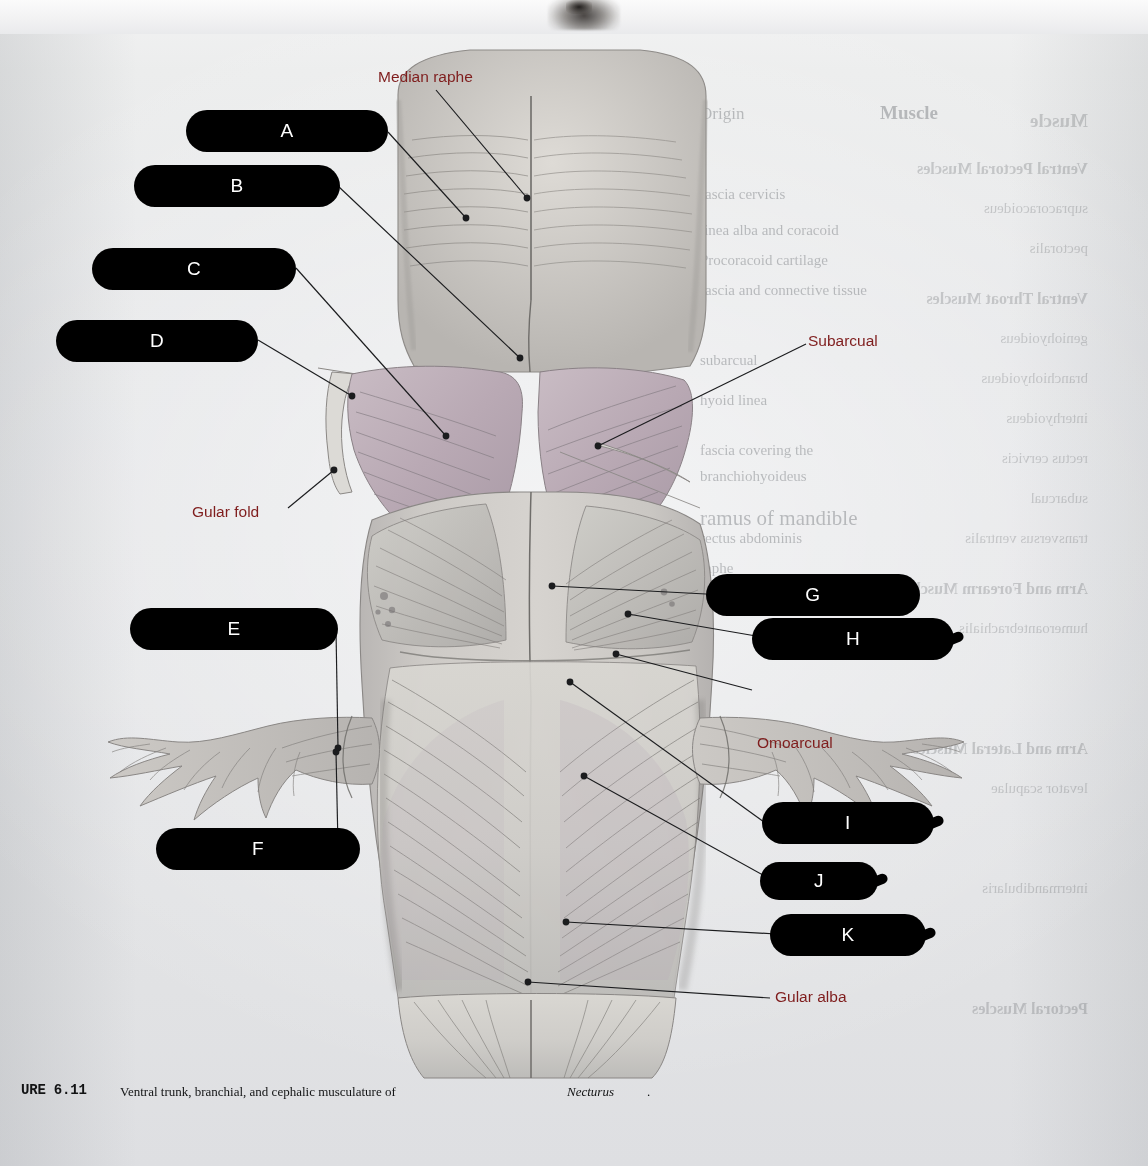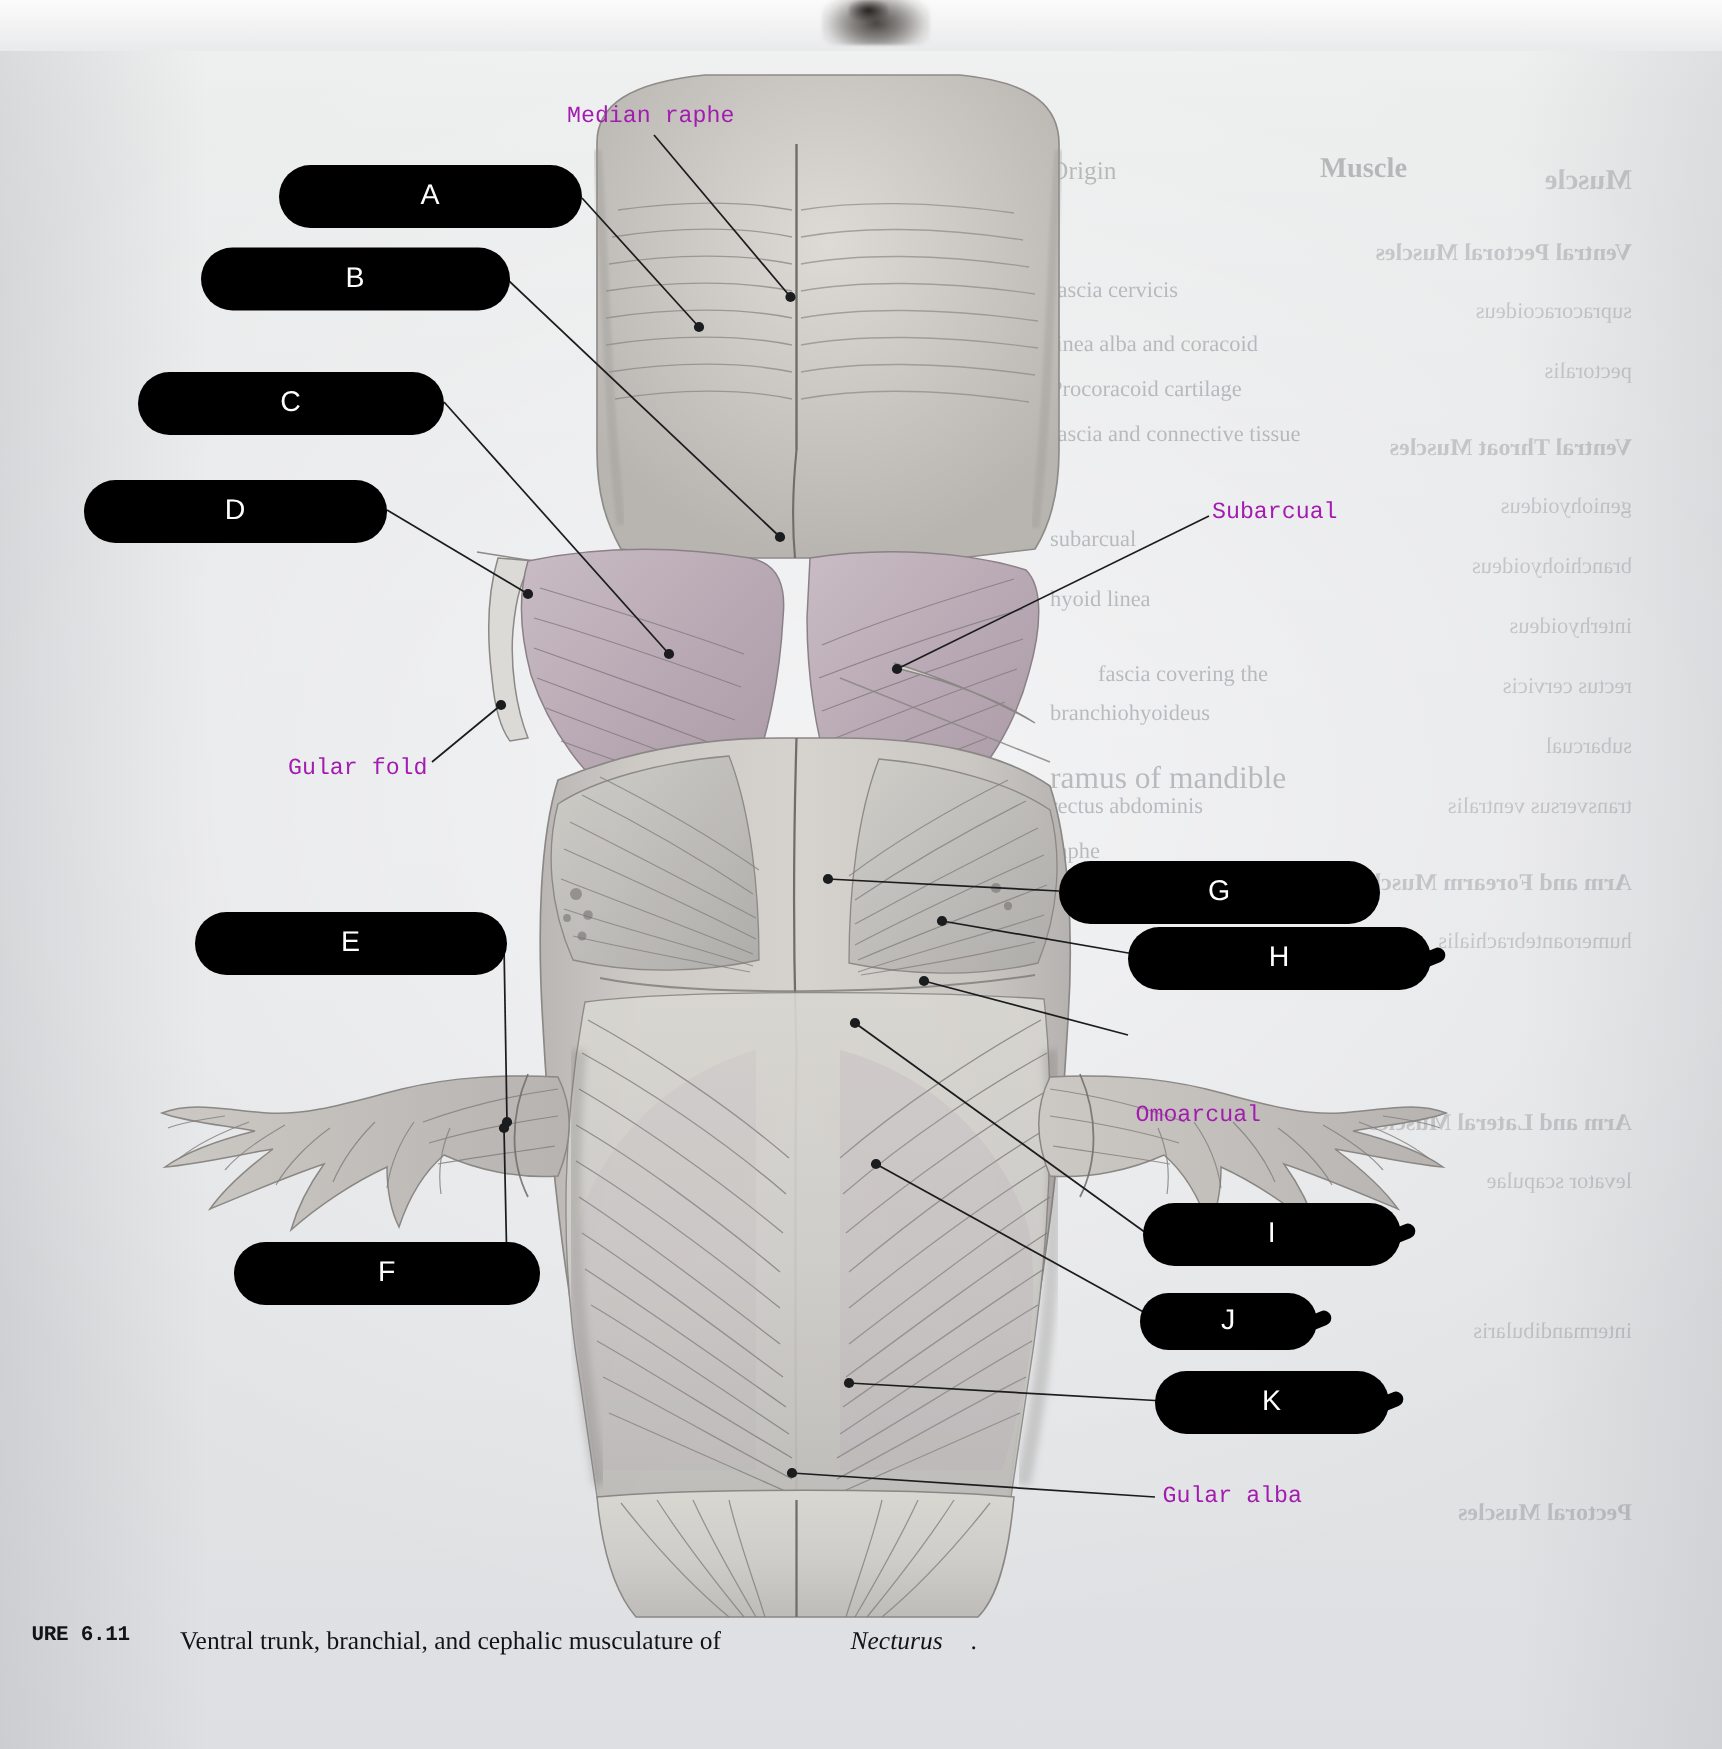--- a/index.html
+++ b/index.html
@@ -82,23 +82,23 @@
   
   #figure-svg {
     position: absolute;
     left: 0; top: 0;
     width: 1148px;
     height: 1166px;
   }
   
   .label {
     position: absolute;
-    font-family: Liberation Mono, monospace;
+    font-family: Liberation Sans, sans-serif;
     font-size: 15.5px;
-    color: #a21caf;
+    color: #7f1d1d;
     white-space: nowrap;
   }
   
   .redaction {
     position: absolute;
     background: #000000;
     border-radius: 22px;
     color: #ffffff;
     font-family: "Liberation Sans", sans-serif;
     font-size: 19px;
@@ -127,21 +127,21 @@
     color: #121314;
   }
   .caption .fignum {
     font-family: Liberation Mono, monospace;
     font-weight: bold;
     font-size: 14px;
     letter-spacing: -0.2px;
     margin-left: 21px;
   }
   .caption .captext {
-    font-size: 17px;
+    font-size: 13px;
   }
   .caption .sp { font-style: italic; }
 </style>
 </head>
 <body>
 
 <div id="page">
 
   <div class="paper"></div>
   <div class="paper-vignette"></div>
@@ -171,21 +171,21 @@
 
   <div class="bleed-right">
     <div class="bl hdr" style="left:880px; top:102px; font-size:19px;">Muscle</div>
     <div class="bl" style="left:700px; top:104px; font-size:17px;">Origin</div>
     <div class="bl" style="left:700px; top:186px; font-size:15px;">fascia cervicis</div>
     <div class="bl" style="left:700px; top:222px; font-size:15px;">linea alba and coracoid</div>
     <div class="bl" style="left:700px; top:252px; font-size:15px;">Procoracoid cartilage</div>
     <div class="bl" style="left:700px; top:282px; font-size:15px;">fascia and connective tissue</div>
     <div class="bl" style="left:700px; top:352px; font-size:15px;">subarcual</div>
     <div class="bl" style="left:700px; top:392px; font-size:15px;">hyoid linea</div>
-    <div class="bl" style="left:700px; top:442px; font-size:15px;margin-left:32px;">fascia covering the</div>
+    <div class="bl" style="left:700px; top:442px; font-size:15px;">fascia covering the</div>
     <div class="bl" style="left:700px; top:468px; font-size:15px;">branchiohyoideus</div>
     <div class="bl" style="left:700px; top:506px; font-size:21px;">ramus of mandible</div>
     <div class="bl" style="left:700px; top:530px; font-size:15px;">rectus abdominis</div>
     <div class="bl" style="left:700px; top:560px; font-size:15px;">raphe</div>
   </div>
 
   <svg id="figure-svg" viewBox="0 0 1148 1166">
     <defs>
       <linearGradient id="gMuscleLight" x1="0" y1="0" x2="0" y2="1">
         <stop offset="0%" stop-color="#d9d7d2"></stop>

